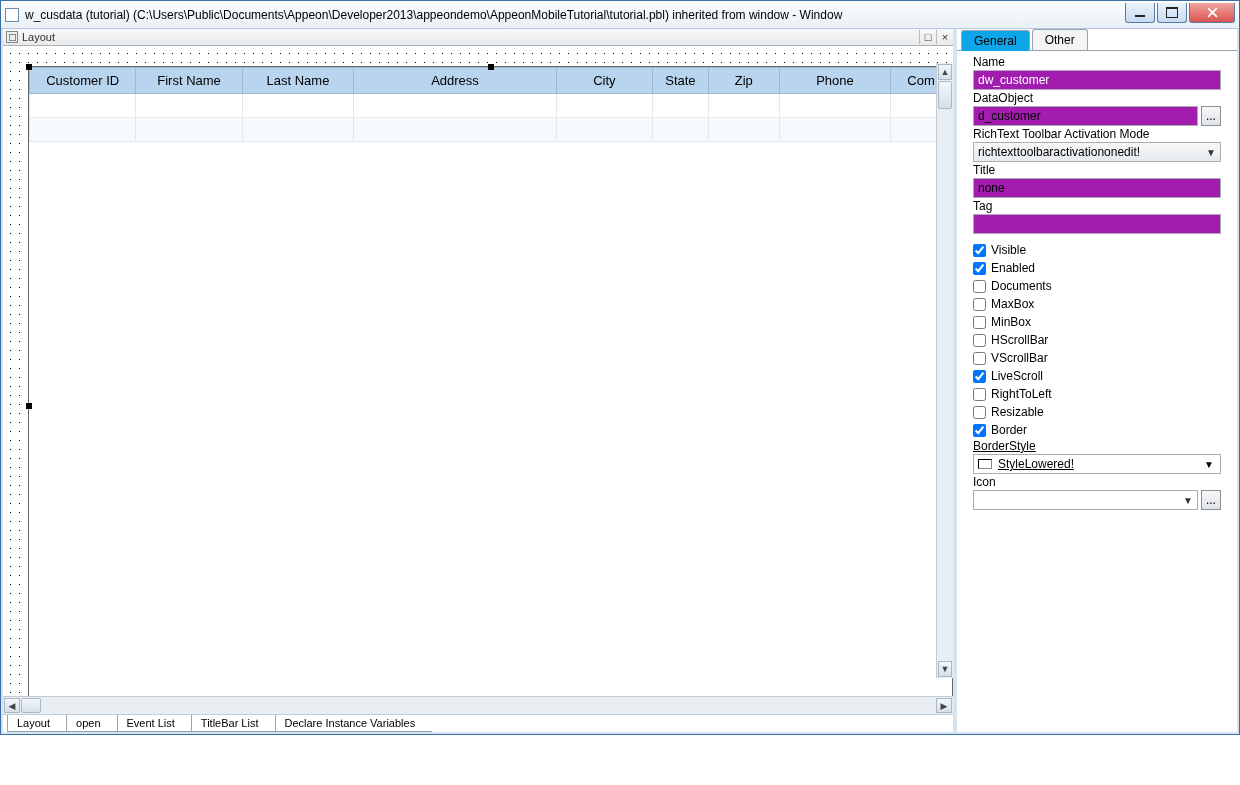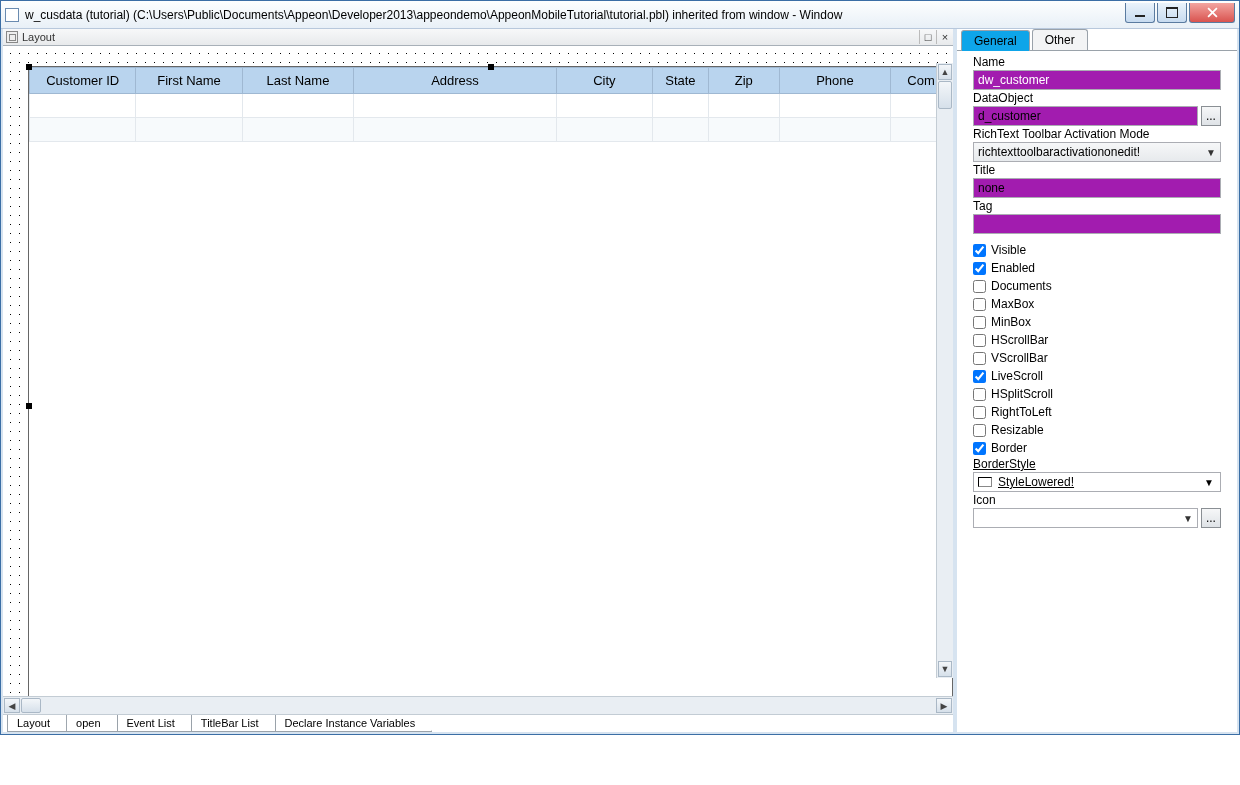--- a/index.html
+++ b/index.html
@@ -278,24 +278,20 @@
             <label class="chk">
               <input type="checkbox" style="">
               <span>VScrollBar</span>
             </label>
             <label class="chk">
               <input type="checkbox" checked="" style="">
               <span>LiveScroll</span>
             </label>
             <label class="chk">
               <input type="checkbox" style="">
-              <span>HSplitScroll</span>
-            </label>
-            <label class="chk">
-              <input type="checkbox" style="">
               <span>RightToLeft</span>
             </label>
             <label class="chk">
               <input type="checkbox" style="">
               <span>Resizable</span>
             </label>
             <label class="chk">
               <input type="checkbox" checked="" style="">
               <span>Border</span>
             </label>

